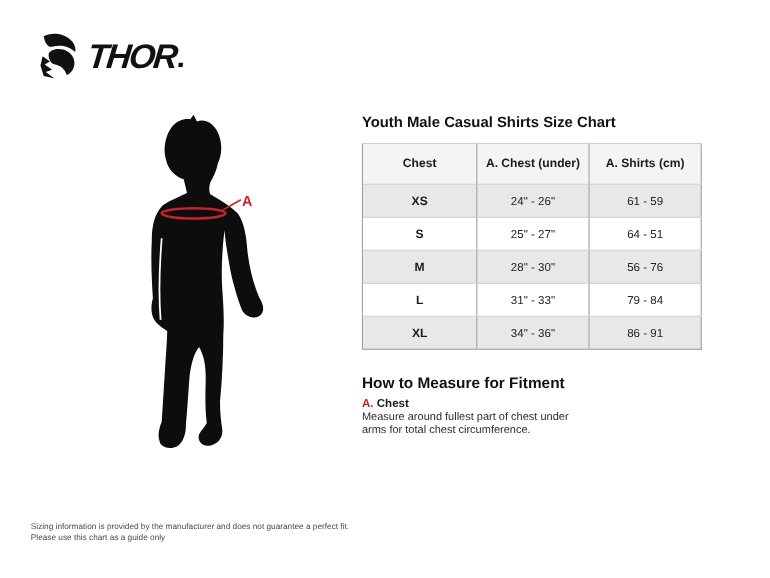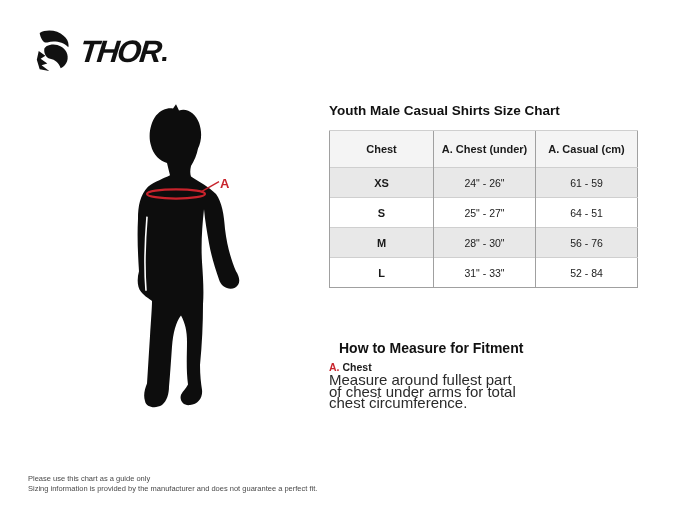--- a/index.html
+++ b/index.html
@@ -42,31 +42,31 @@
     padding:0;
   }
   .size-table th{height:36px;font-size:11px;font-weight:bold;background:#f4f4f4;color:#1a1a1a;}
   .size-table td{height:29px;font-size:10.5px;color:#222;margin-left:20px;}
   .size-table td.size-col{font-weight:bold;font-size:11px;color:#1a1a1a;}
   .size-table tr.alt td{background:#e8e8e8;}
   .size-table tr.plain td{background:#ffffff;}
   .col-1{width:104px;}.col-2{width:102px;}.col-3{width:102px;}
 
   .measure-title{
-    position:absolute;left:339px;top:340px;width:320px;
+    position:absolute;left:329px;top:340px;width:320px;
     font-size:14px;font-weight:bold;color:#111;
   }
   .measure-key-line{
     position:absolute;left:329px;top:361px;
     font-size:10.5px;font-weight:bold;color:#1a1a1a;
   }
   .measure-key{color:#c8232c;margin-right:3px;}
   .measure-desc{
     position:absolute;left:329px;top:374px;width:198px;
-    font-size:15px;line-height:11.5px;color:#2b2b2b;
+    font-size:10px;line-height:11.5px;color:#2b2b2b;
   }
 
   
   .footer{
     position:absolute;left:28px;top:474px;
     font-size:7.5px;line-height:10px;color:#4a4a4a;
   }
 </style>
 </head>
 <body>
@@ -136,21 +136,21 @@
 <table class="size-table">
   <colgroup>
       <col class="col-1">
       <col class="col-2">
       <col class="col-3">
     </colgroup>
   <thead>
     <tr>
       <th>Chest</th>
       <th>A. Chest (under)</th>
-      <th>A. Casual (cm)</th>
+      <th>A. Shirts (cm)</th>
     </tr>
   </thead>
   <tbody>
     <tr class="alt">
       <td class="size-col">XS</td>
       <td>24" - 26"</td>
       <td>61 - 59</td>
     </tr>
     <tr class="plain">
       <td class="size-col">S</td>
@@ -158,27 +158,32 @@
       <td>64 - 51</td>
     </tr>
     <tr class="alt">
       <td class="size-col">M</td>
       <td>28" - 30"</td>
       <td>56 - 76</td>
     </tr>
     <tr class="plain">
       <td class="size-col">L</td>
       <td>31" - 33"</td>
-      <td>52 - 84</td>
+      <td>79 - 84</td>
+    </tr>
+    <tr class="alt">
+      <td class="size-col">XL</td>
+      <td>34" - 36"</td>
+      <td>86 - 91</td>
     </tr>
   </tbody>
 </table>
 
 <div class="measure-title">How to Measure for Fitment</div>
 <div class="measure-key-line">
   <span class="measure-key">A.</span><span>Chest</span>
 </div>
 <div class="measure-desc">Measure around fullest part of chest under arms for total chest circumference.</div>
 
 <div class="footer">
+  <div>Sizing information is provided by the manufacturer and does not guarantee a perfect fit.</div>
   <div>Please use this chart as a guide only</div>
-  <div>Sizing information is provided by the manufacturer and does not guarantee a perfect fit.</div>
 </div>
 
 </body></html>

